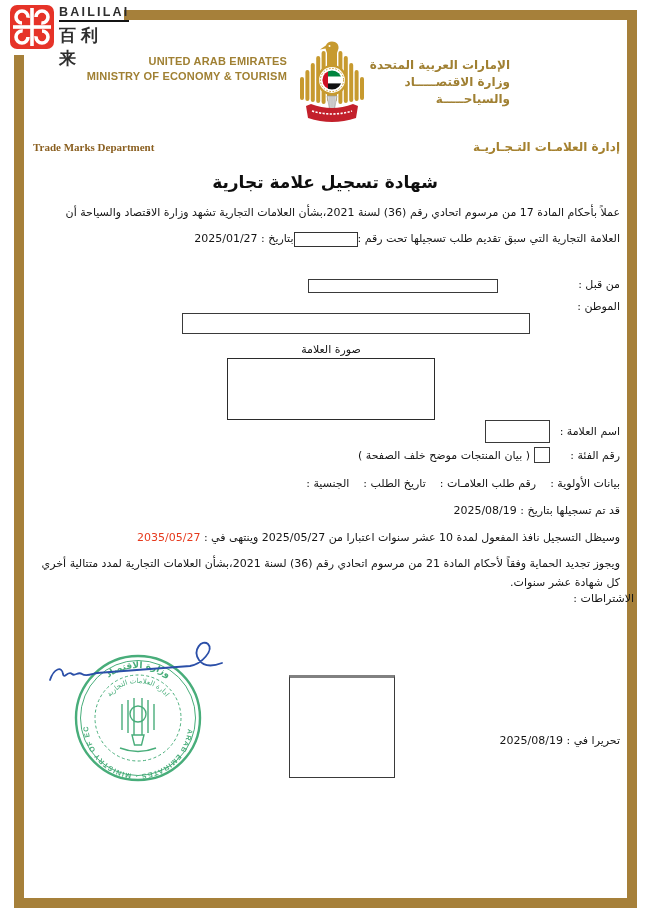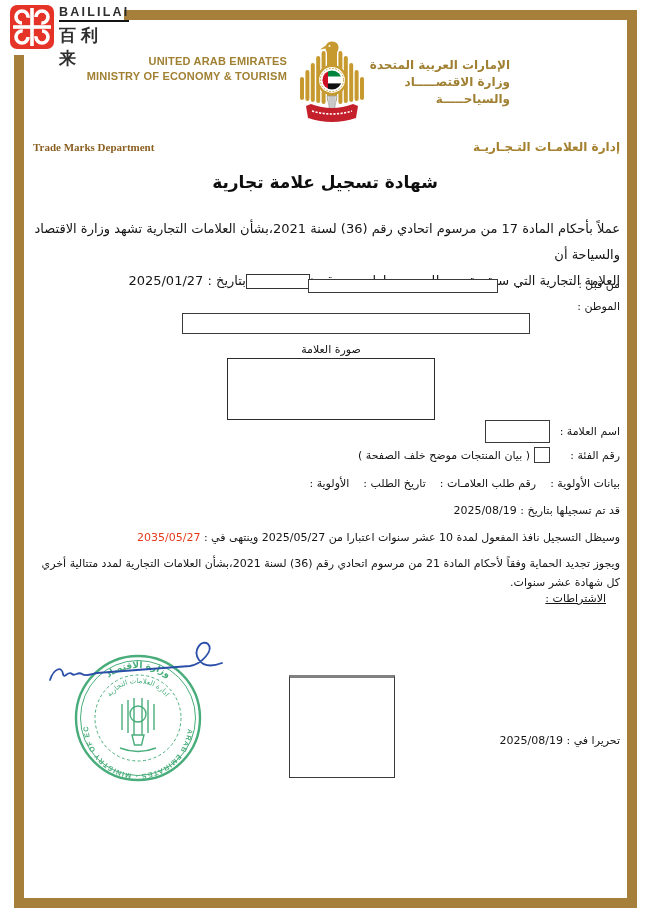--- a/index.html
+++ b/index.html
@@ -17,21 +17,21 @@
   .brand-cjk{position:absolute;left:59px;top:24px;font-size:17px;font-weight:700;letter-spacing:5px;color:#2e2e2e;}
   
   .hdr-en{right:363px;top:54px;text-align:right;font-family:"Liberation Sans",sans-serif;
           font-weight:700;font-size:11px;line-height:14.5px;color:#a08033;letter-spacing:.2px;}
   .hdr-ar{left:368px;top:57px;width:142px;text-align:right;font-weight:700;font-size:12px;
           line-height:17px;color:#a08033;}
   .dept-en{left:33px;top:141px;font-family:"Liberation Serif",serif;font-weight:700;font-size:11px;color:#8a5f20;}
   .dept-ar{right:30px;top:140px;font-weight:700;font-size:12px;color:#a5812f;}
   .doc-title{left:0;top:172px;width:100%;text-align:center;font-weight:700;font-size:17px;color:#0e0e0e;}
   
-  .body-par{right:30px;top:216px;width:592px;font-size:13px;line-height:26px;text-align:right;}
+  .body-par{right:30px;top:200px;width:592px;font-size:11px;line-height:26px;text-align:right;}
   .inline-box{display:inline-block;width:62px;height:13px;border:1px solid #333;vertical-align:middle;background:#fff;}
   .lbl{font-size:11px;}
   .field-box{border:1px solid #3a3a3a;background:#fff;box-sizing:border-box;}
   .mark-label{left:227px;top:343px;width:208px;text-align:center;font-size:11px;}
   .redline{color:#e6391c;}
   .row-rtl{display:flex;direction:rtl;align-items:center;gap:14px;font-size:11px;}
   .director{left:52px;top:691px;font-weight:700;font-size:12.5px;color:#0b0b0b;z-index:4;}
   .issued{right:30px;top:734px;font-size:11px;}
   .stamp-wrap{left:72px;top:652px;z-index:2;}
   .sig-wrap{left:42px;top:640px;z-index:5;}
@@ -131,33 +131,33 @@
   <div class="abs field-box" style="left:485px;top:420px;width:65px;height:23px;"></div>
 
   <div class="abs lbl ar" style="right:30px;top:449px;">رقم الفئة :</div>
   <div class="abs field-box" style="left:534px;top:447px;width:16px;height:16px;"></div>
   <div class="abs lbl ar" style="right:120px;top:449px;">( بيان المنتجات موضح خلف الصفحة )</div>
 
   <div class="abs row-rtl" style="right:30px;top:477px;">
     <span>بيانات الأولوية :</span>
     <span>رقم طلب العلامـات :</span>
     <span>تاريخ الطلب :</span>
-    <span>الأولوية :</span>
+    <span>الجنسية :</span>
   </div>
 
   <div class="abs lbl ar" style="right:30px;top:504px;">قد تم تسجيلها بتاريخ : 2025/08/19</div>
 
   <div class="abs lbl ar" style="right:30px;top:531px;width:592px;text-align:right;">
     <span>وسيظل التسجيل نافذ المفعول لمدة 10 عشر سنوات اعتبارا من 2025/05/27 وينتهى في :</span>
     <span class="redline">2035/05/27</span>
   </div>
 
   <div class="abs lbl ar" style="right:30px;top:557px;width:592px;text-align:right;">ويجوز تجديد الحماية وفقاً لأحكام المادة 21 من مرسوم اتحادي رقم (36) لسنة 2021،بشأن العلامات التجارية لمدد متتالية أخري</div>
   <div class="abs lbl ar" style="right:30px;top:576px;">كل شهادة عشر سنوات.</div>
-  <div class="abs lbl ar" style="right:44px;top:592px;text-decoration:underline;">الاشتراطات :</div>
+  <div class="abs lbl ar" style="right:16px;top:592px;">الاشتراطات :</div>
 
   <div class="abs stamp-wrap">
     <svg width="132" height="132" viewBox="0 0 132 132" style="opacity:.88">
       <g stroke="#2fa268" fill="none">
         <circle cx="66" cy="66" r="62" stroke-width="2.4"></circle>
         <circle cx="66" cy="66" r="57.5" stroke-width="1"></circle>
         <circle cx="66" cy="66" r="43" stroke-width="1" stroke-dasharray="3 2.4"></circle>
       </g>
       <defs>
         <path id="arcTop" d="M16 66 A50 50 0 0 1 116 66"></path>

